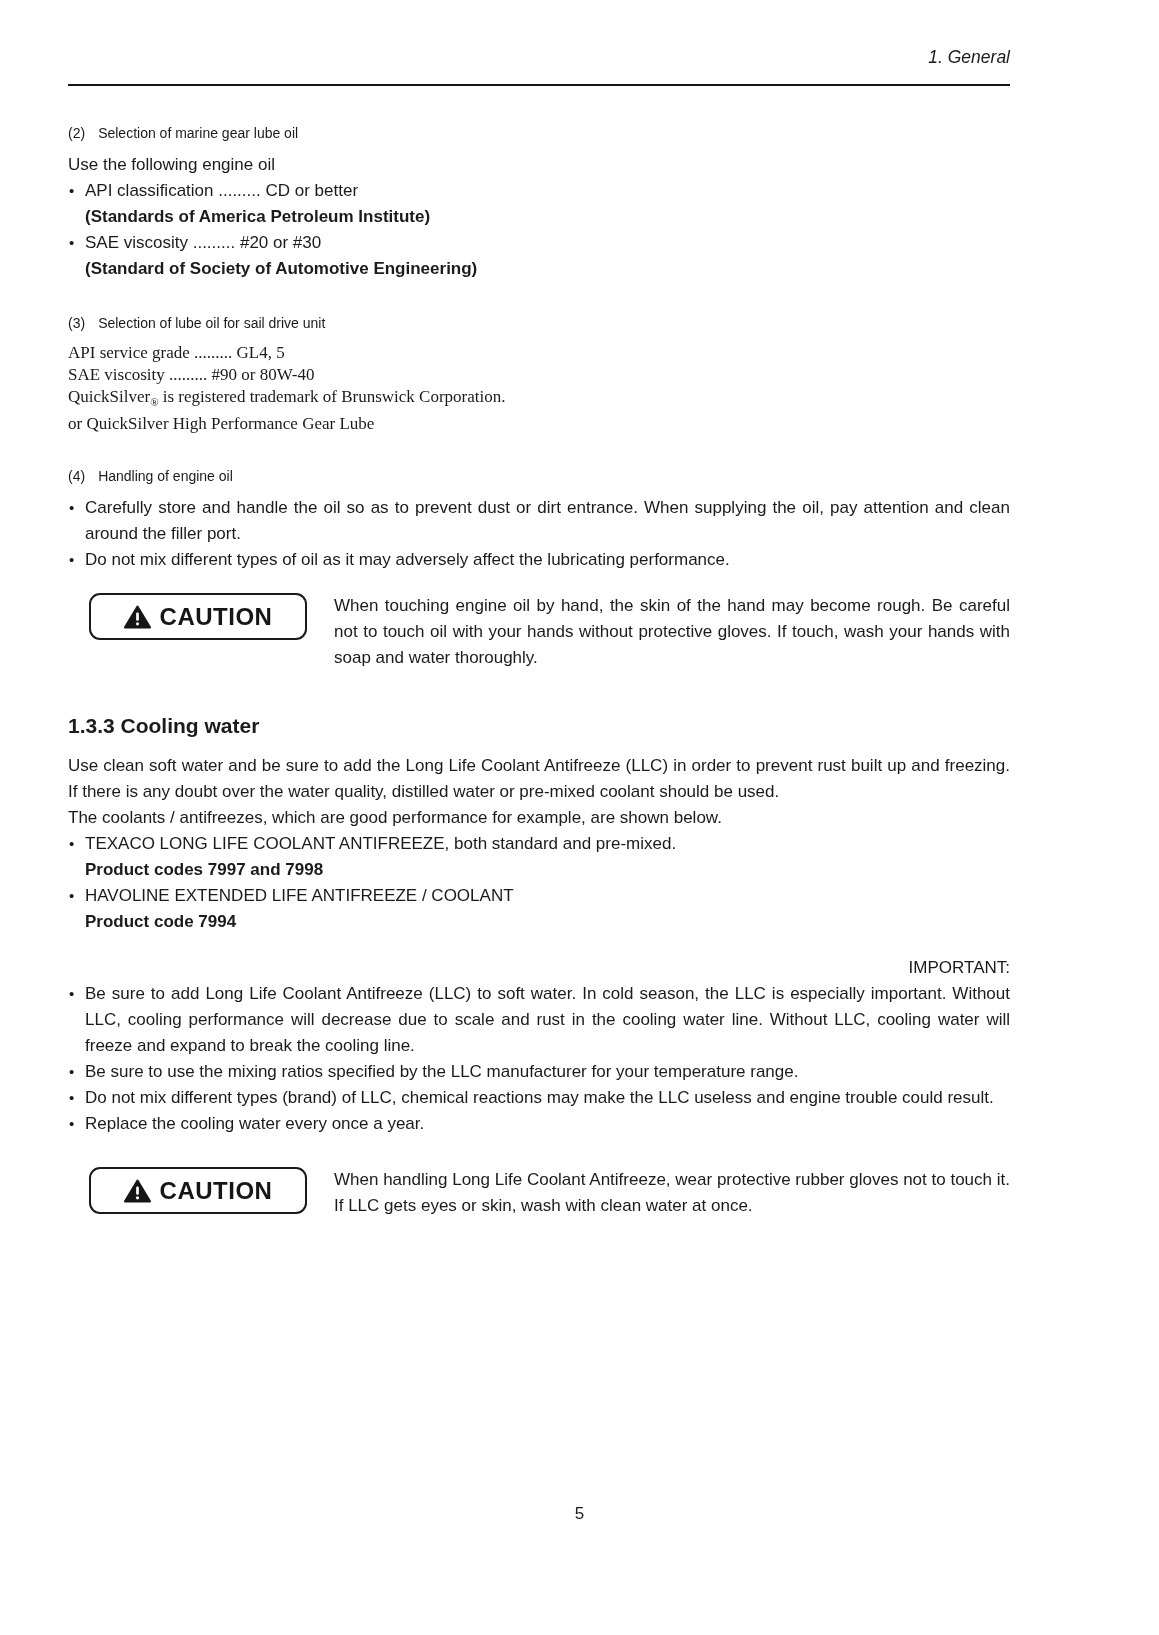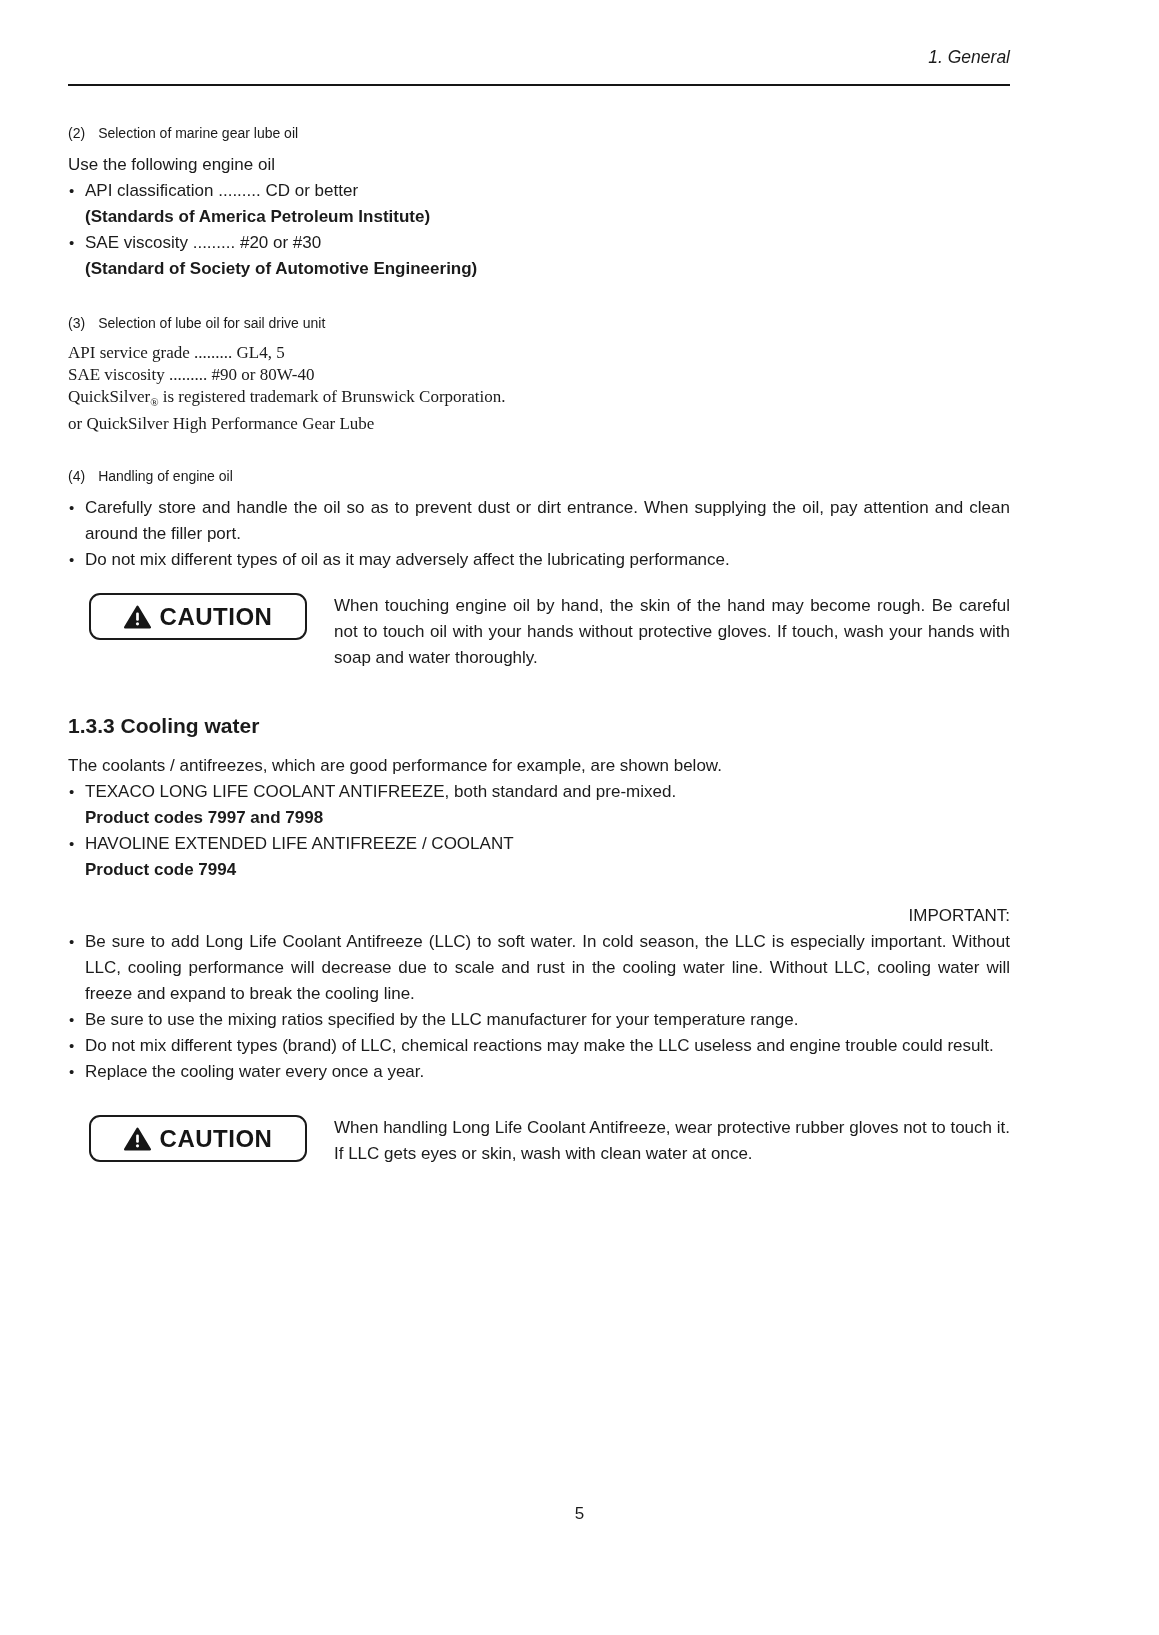--- a/index.html
+++ b/index.html
@@ -113,20 +113,21 @@
         <path d="M13 1.5 L25 21.5 H1 Z" fill="#161616" stroke="#161616" stroke-width="2" stroke-linejoin="round"></path>
         <rect x="11.7" y="7.2" width="2.6" height="7.8" rx="1.2" fill="#ffffff"></rect>
         <circle cx="13" cy="18.1" r="1.5" fill="#ffffff"></circle>
       </svg>
       <span class="caution-label">CAUTION</span>
     </div>
     <div class="caution-text">When touching engine oil by hand, the skin of the hand may become rough.  Be careful not to touch oil with your hands without protective gloves. If touch, wash your hands with soap and water thoroughly.</div>
   </div>
 
   <div class="h133">1.3.3 Cooling water</div>
+  <div class="line just">Use clean soft water and be sure to add the Long Life Coolant Antifreeze (LLC) in order to prevent rust built up and freezing.  If there is any doubt over the water quality, distilled water or pre-mixed coolant should be used.</div>
   <div class="line">The coolants / antifreezes, which are good performance for example, are shown below.</div>
   <div class="bullet">
     <span class="marker">•</span>
     <span>TEXACO LONG LIFE COOLANT ANTIFREEZE, both standard and pre-mixed.</span>
   </div>
   <div class="sub">Product codes 7997 and 7998</div>
   <div class="bullet">
     <span class="marker">•</span>
     <span>HAVOLINE EXTENDED LIFE ANTIFREEZE / COOLANT</span>
   </div>

